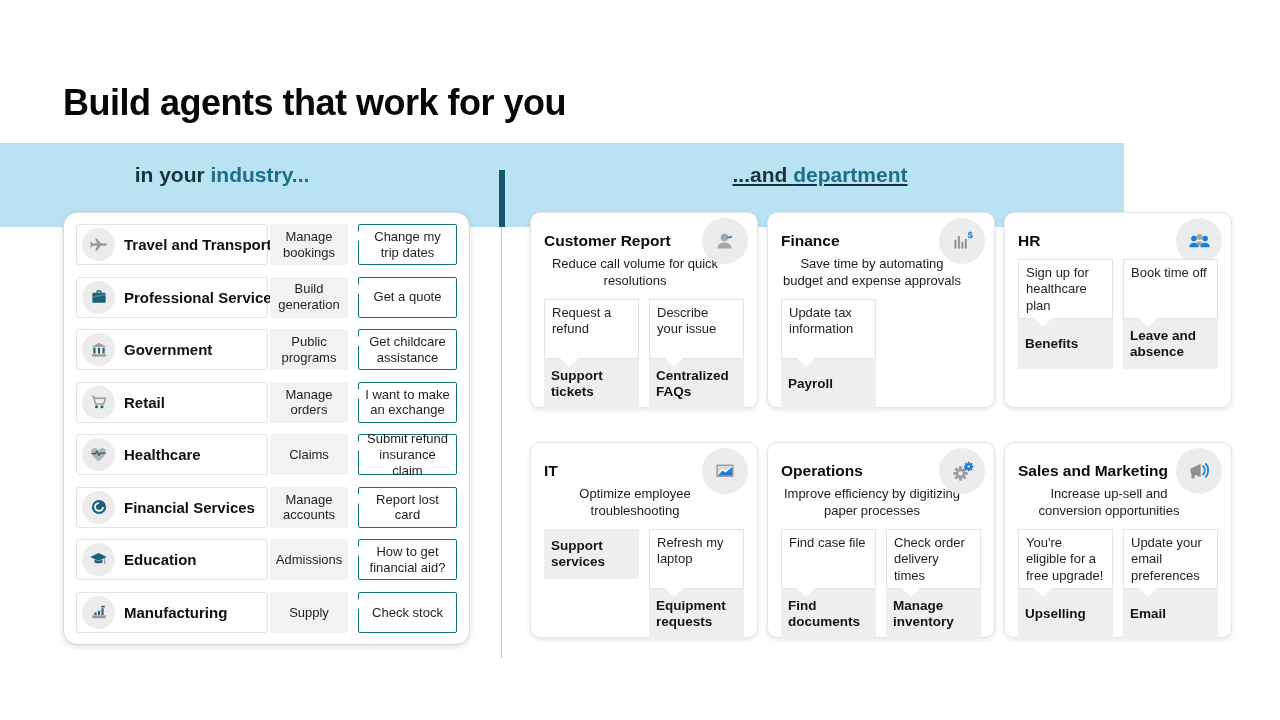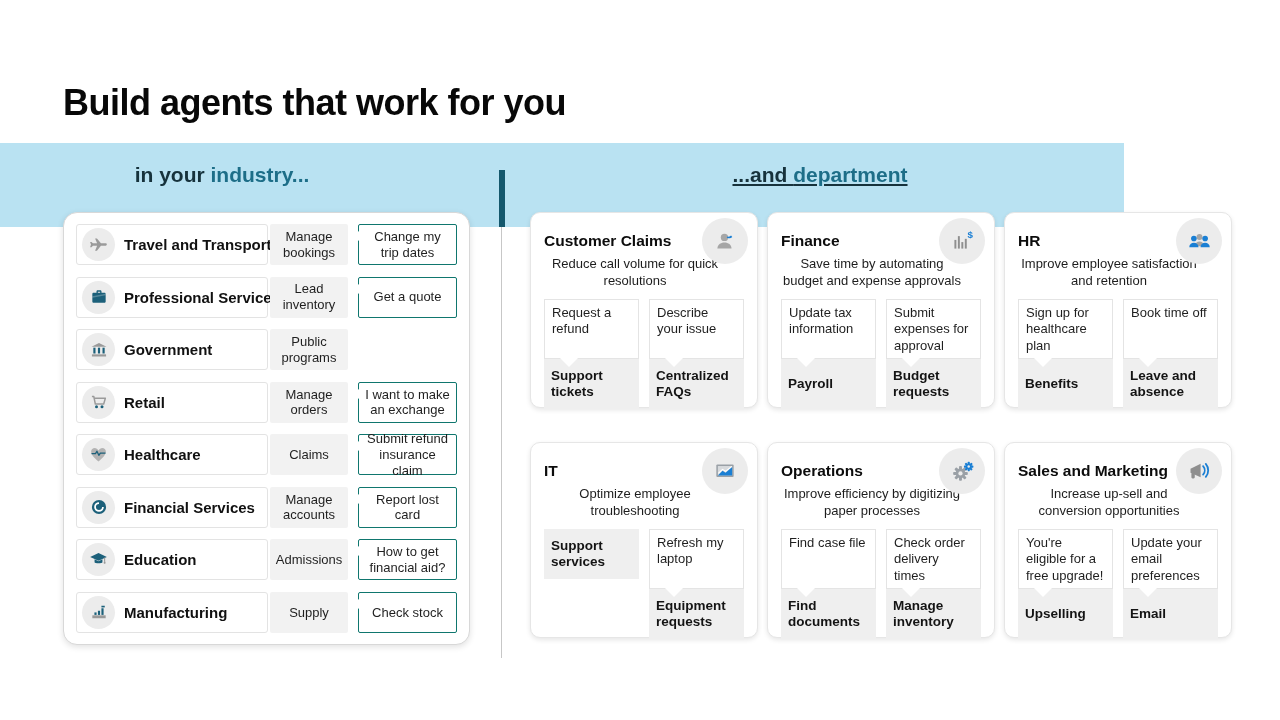--- a/index.html
+++ b/index.html
@@ -127,38 +127,39 @@
   <div class="row">
     <div class="ibox">
       <span class="icircle">
         <svg width="20" height="20" viewBox="0 0 24 24">
             <path fill="#1c607a" d="M9 7V5.5C9 4.7 9.7 4 10.5 4h3c.8 0 1.5.7 1.5 1.5V7h3.5c.8 0 1.5.7 1.5 1.5v9c0 .8-.7 1.5-1.5 1.5h-13C4.7 19 4 18.3 4 17.5v-9C4 7.7 4.7 7 5.5 7H9zm1.6 0h2.8V5.6h-2.8V7z"></path>
             <path fill="#ffffff" opacity="0.25" d="M4 11l16-3v2L4 13z"></path>
           </svg>
       </span>
       <span class="ilabel">Professional Services</span>
     </div>
-    <div class="chip gray">Lead inventory</div>
+    <div class="chip gray">Build generation</div>
     <div class="chip white">Get a quote</div>
   </div>
 
   <div class="row">
     <div class="ibox">
       <span class="icircle">
         <svg width="20" height="20" viewBox="0 0 24 24">
             <path fill="#9a9a9a" d="M12 3.5L21 8H3z"></path>
             <rect x="5.2" y="9.2" width="2.6" height="7" fill="#1c607a"></rect>
             <rect x="10.7" y="9.2" width="2.6" height="7" fill="#1c607a"></rect>
             <rect x="16.2" y="9.2" width="2.6" height="7" fill="#1c607a"></rect>
             <rect x="3.5" y="17.2" width="17" height="2.6" fill="#9a9a9a"></rect>
           </svg>
       </span>
       <span class="ilabel">Government</span>
     </div>
     <div class="chip gray">Public programs</div>
+    <div class="chip white">Get childcare assistance</div>
   </div>
 
   <div class="row">
     <div class="ibox">
       <span class="icircle">
         <svg width="20" height="20" viewBox="0 0 24 24">
             <path fill="none" stroke="#9a9a9a" stroke-width="1.8" stroke-linejoin="round" d="M3.5 5.5h2.3l1.8 9h10l2-7H6.3"></path>
             <circle cx="9" cy="17.8" r="1.8" fill="#1c607a"></circle>
             <circle cx="15.6" cy="17.8" r="1.8" fill="#1c607a"></circle>
           </svg>
@@ -237,21 +238,21 @@
 <div class="dept-grid">
 
   <div class="card">
     <span class="ccircle">
       <svg width="26" height="26" viewBox="0 0 24 24">
           <circle cx="11.5" cy="8.7" r="3.4" fill="#a6a6a6"></circle>
           <path fill="#a6a6a6" d="M5 19c0-3.6 2.9-5.7 6.5-5.7S18 15.4 18 19z"></path>
           <path fill="#1a7fd4" d="M13.8 8.9q2.9 1.5 4.9-.5l-1.1-1.5q-1.6 1.5-3.8 1.2z"></path>
         </svg>
     </span>
-    <div class="ctitle">Customer Claims</div>
+    <div class="ctitle">Customer Report</div>
     <div class="cdesc">Reduce call volume for quick resolutions</div>
     <div class="cols">
       <div class="col">
         <div class="wchip">Request a refund</div>
         <div class="gchip">Support tickets</div>
       </div>
       <div class="col">
         <div class="wchip">Describe your issue</div>
         <div class="gchip">Centralized FAQs</div>
       </div>
@@ -267,41 +268,36 @@
           <rect x="14.6" y="10" width="1.8" height="9" fill="#8f8f8f"></rect>
           <text x="17" y="9.5" font-size="9" font-weight="bold" fill="#1a7fd4" font-family="Liberation Sans, sans-serif">$</text>
         </svg>
     </span>
     <div class="ctitle">Finance</div>
     <div class="cdesc">Save time by automating budget and expense approvals</div>
     <div class="cols">
       <div class="col">
         <div class="wchip">Update tax information</div>
         <div class="gchip">Payroll</div>
-      </div>
-      <div class="col">
-        <div class="wchip">Submit expenses for approval</div>
-        <div class="gchip">Budget requests</div>
       </div>
     </div>
   </div>
 
   <div class="card">
     <span class="ccircle">
       <svg width="27" height="27" viewBox="0 0 24 24">
           <circle cx="12" cy="8" r="2.6" fill="#a6a6a6"></circle>
           <path fill="#a6a6a6" d="M8 16.2c0-2.6 1.8-4.1 4-4.1s4 1.5 4 4.1z"></path>
           <circle cx="7" cy="9.3" r="2.5" fill="#1a7fd4"></circle>
           <path fill="#1a7fd4" d="M2.9 17.2c0-2.5 1.8-4 4.1-4s4.1 1.5 4.1 4z"></path>
           <circle cx="17" cy="9.3" r="2.5" fill="#1a7fd4"></circle>
           <path fill="#1a7fd4" d="M12.9 17.2c0-2.5 1.8-4 4.1-4s4.1 1.5 4.1 4z"></path>
         </svg>
     </span>
     <div class="ctitle">HR</div>
-    <div class="cdesc">Improve employee satisfaction and retention</div>
     <div class="cols">
       <div class="col">
         <div class="wchip">Sign up for healthcare plan</div>
         <div class="gchip">Benefits</div>
       </div>
       <div class="col">
         <div class="wchip">Book time off</div>
         <div class="gchip">Leave and absence</div>
       </div>
     </div>

